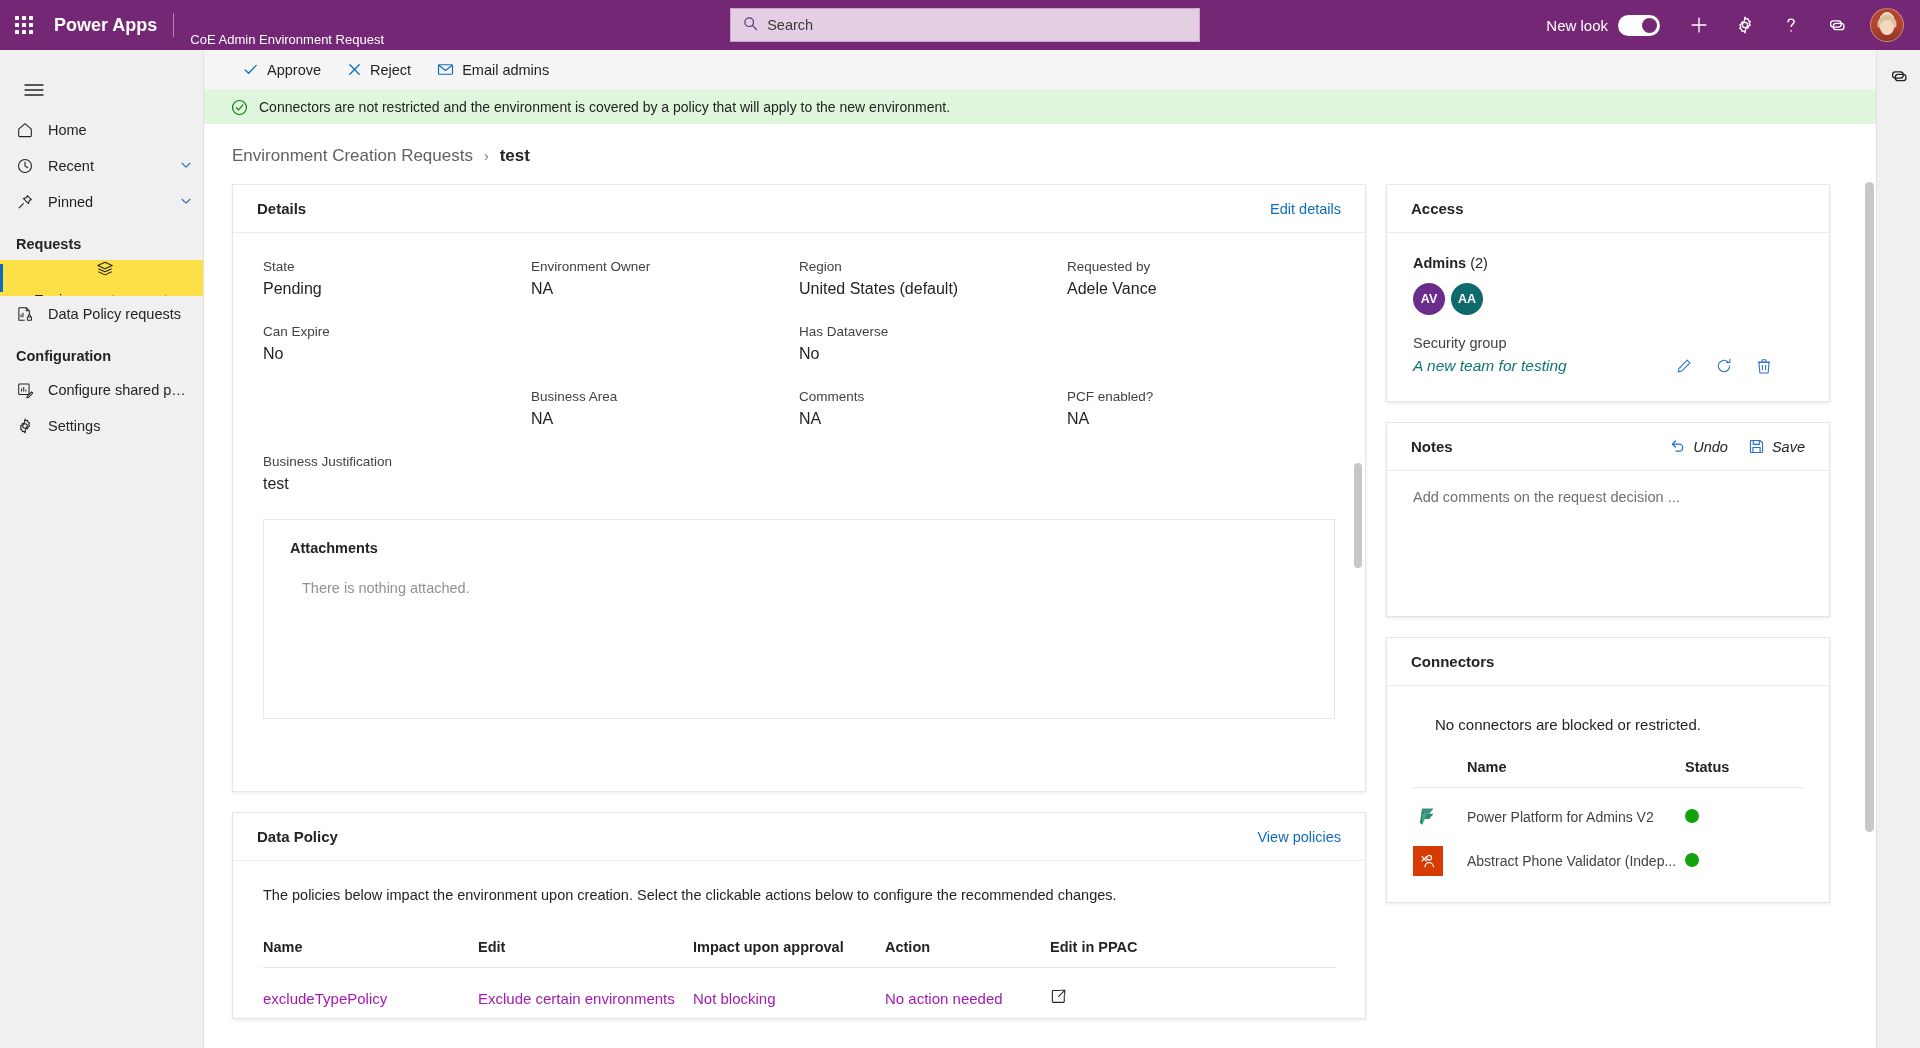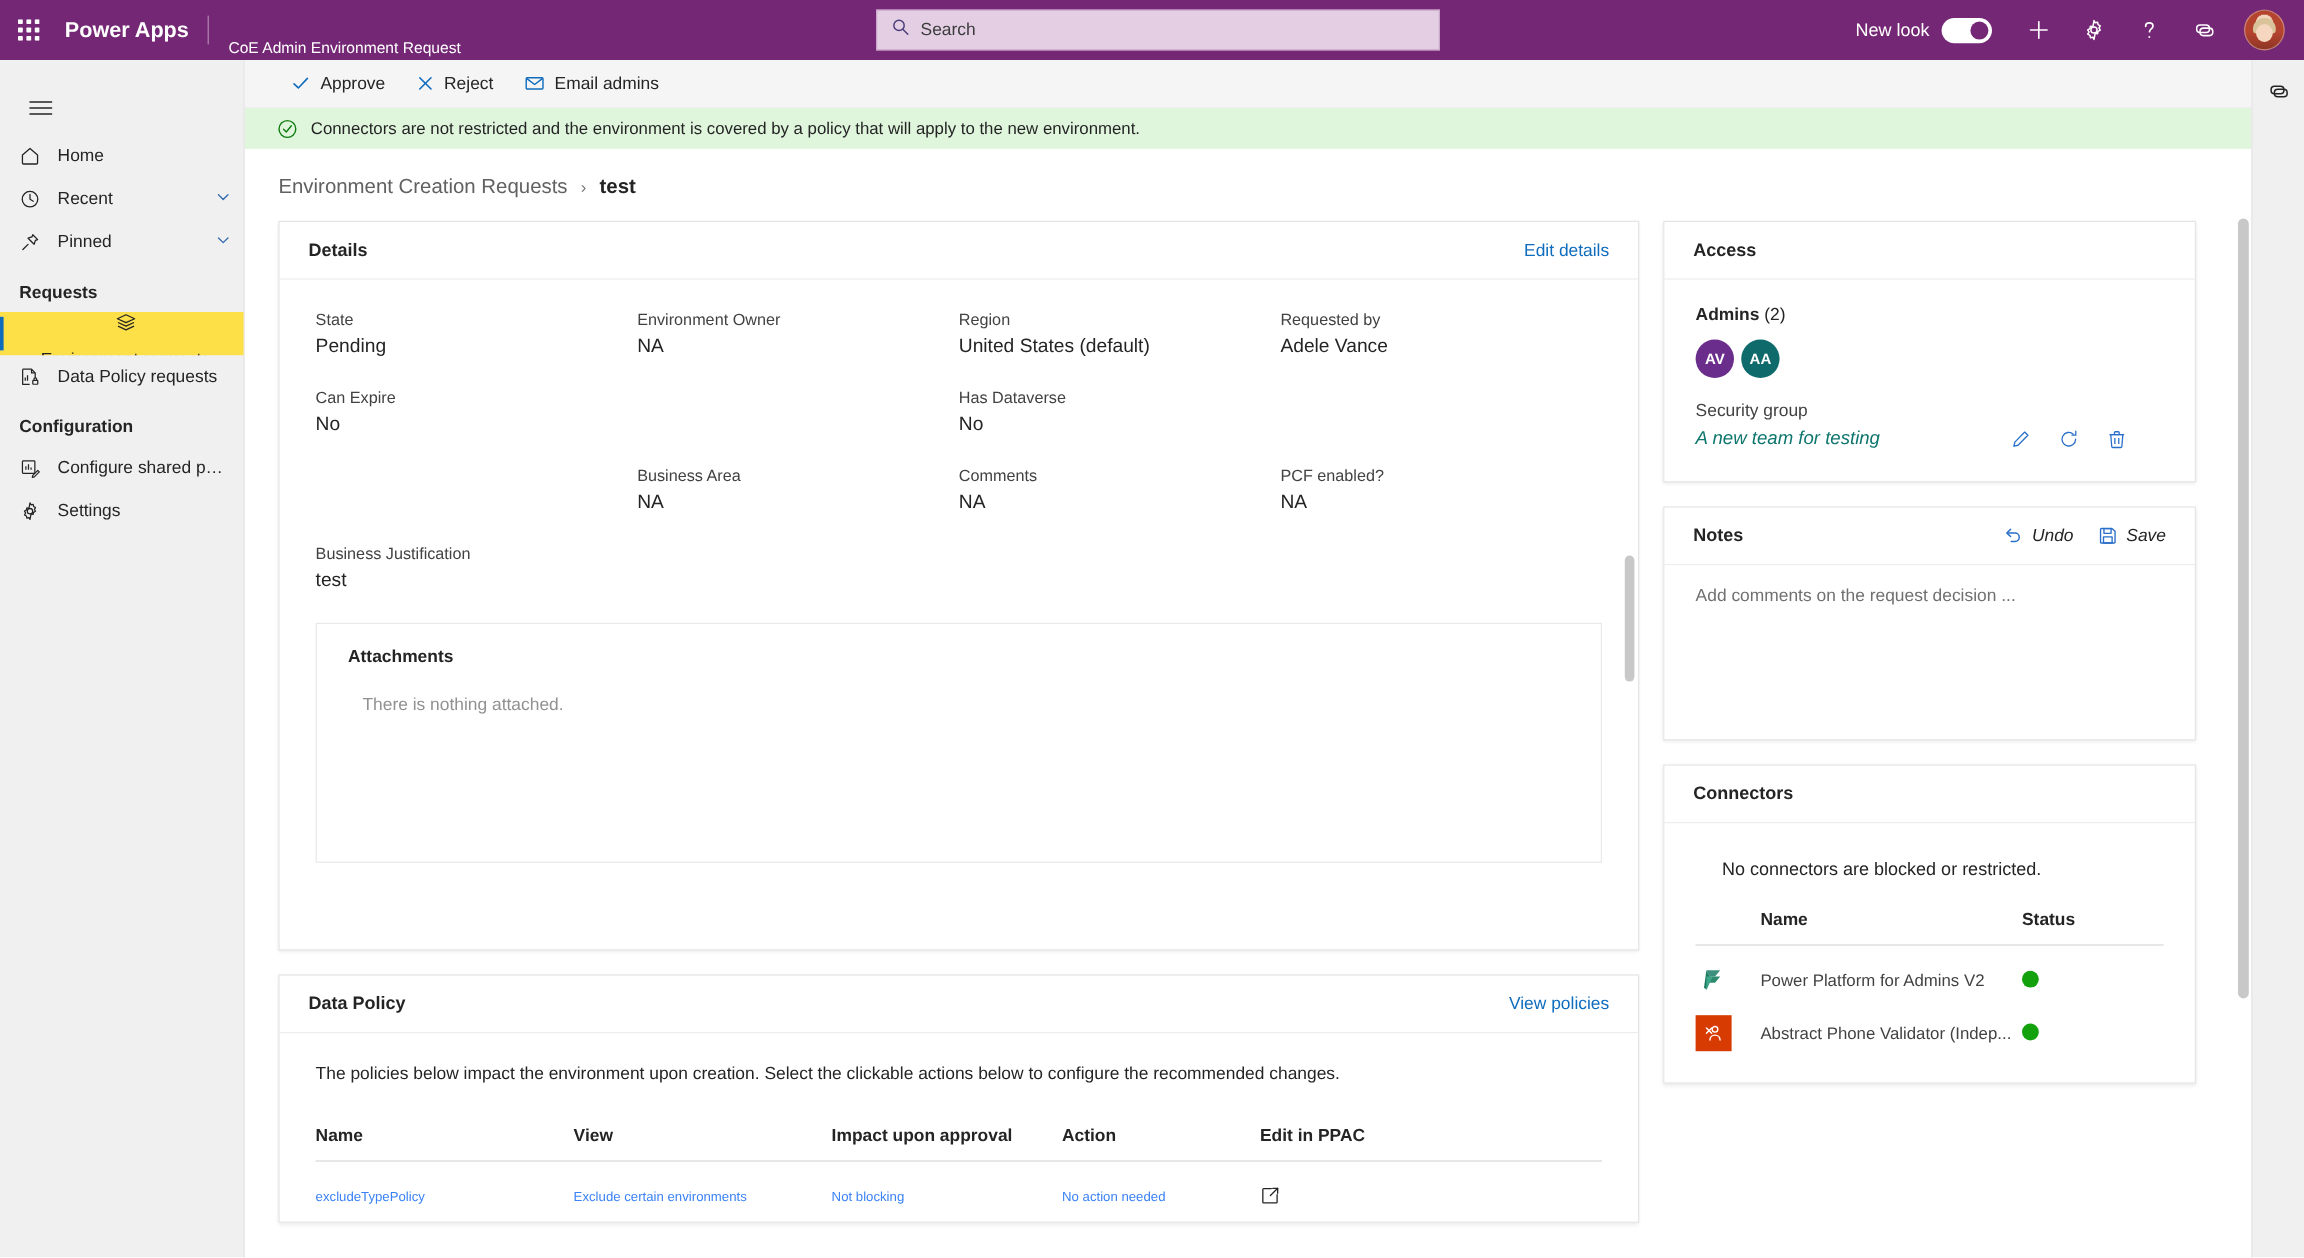--- a/index.html
+++ b/index.html
@@ -179,21 +179,21 @@
   }
 
   
   .dp-body { padding: 26px 30px 10px 30px; }
   .dp-desc { font-size: 14.5px; color: #242424; margin-bottom: 36px; }
   .dp-table { width: 100%; border-collapse: collapse; }
   .dp-table th {
     text-align: left; font-size: 14.5px; font-weight: bold; color: #242424;
     padding: 0 0 12px 0; border-bottom: 1px solid #e3e3e3;
   }
-  .dp-table td { font-size: 11px; color: #3b82f6; padding: 20px 0 0 0; vertical-align: middle; }
+  .dp-table td { font-size: 15px; color: #a21caf; padding: 20px 0 0 0; vertical-align: middle; }
   .dp-c1 { width: 215px; } .dp-c2 { width: 215px; }
   .dp-c3 { width: 192px; } .dp-c4 { width: 165px; }
   .ppac-icon { color: #242424; cursor: pointer; display: inline-flex; }
 
   
   .rbody { padding: 22px 26px 26px 26px; }
   .admins-lbl { font-size: 14.5px; color: #242424; margin-bottom: 12px; }
   .admins-lbl b { font-weight: bold; }
   .avatars { display: flex; gap: 6px; margin-bottom: 20px; }
   .ava {
@@ -535,21 +535,21 @@
             <div class="card-head">
               <span class="card-title">Data Policy</span>
               <span class="card-link">View policies</span>
             </div>
             <div class="dp-body">
               <div class="dp-desc">The policies below impact the environment upon creation. Select the clickable actions below to configure the recommended changes.</div>
               <table class="dp-table">
                 <thead>
                   <tr>
                     <th class="dp-c1">Name</th>
-                    <th class="dp-c2">View</th>
+                    <th class="dp-c2">Edit</th>
                     <th class="dp-c3">Impact upon approval</th>
                     <th class="dp-c4">Action</th>
                     <th>Edit in PPAC</th>
                   </tr>
                 </thead>
                 <tbody>
                   <tr>
                     <td>excludeTypePolicy</td>
                     <td>Exclude certain environments</td>
                     <td>Not blocking</td>

